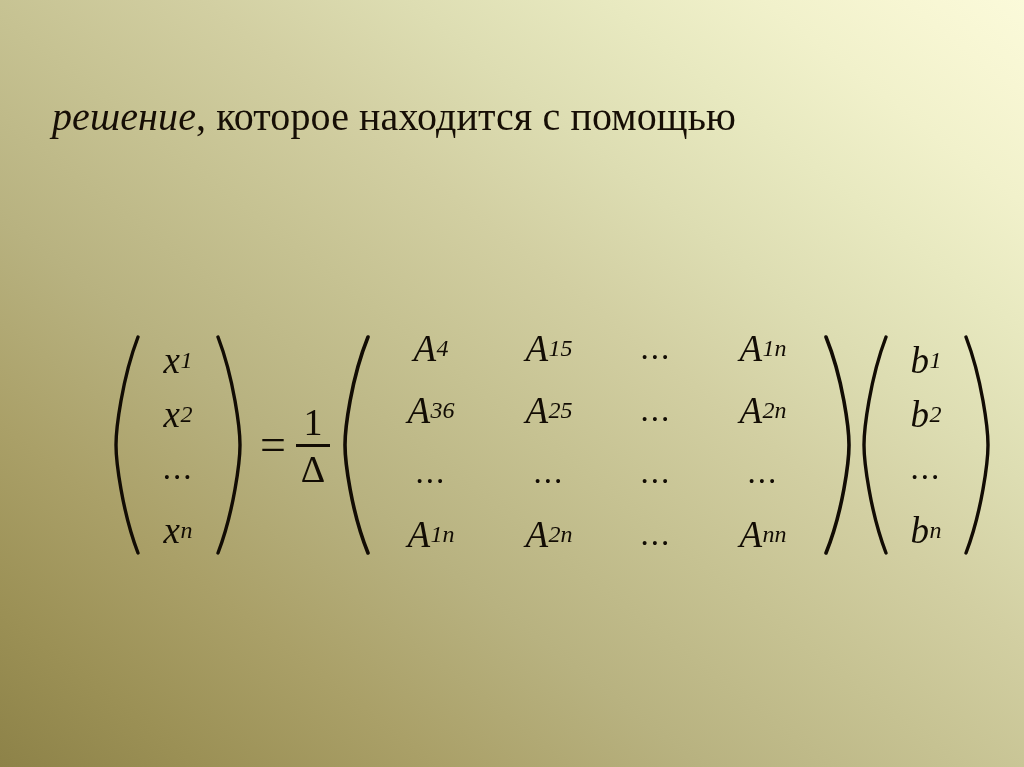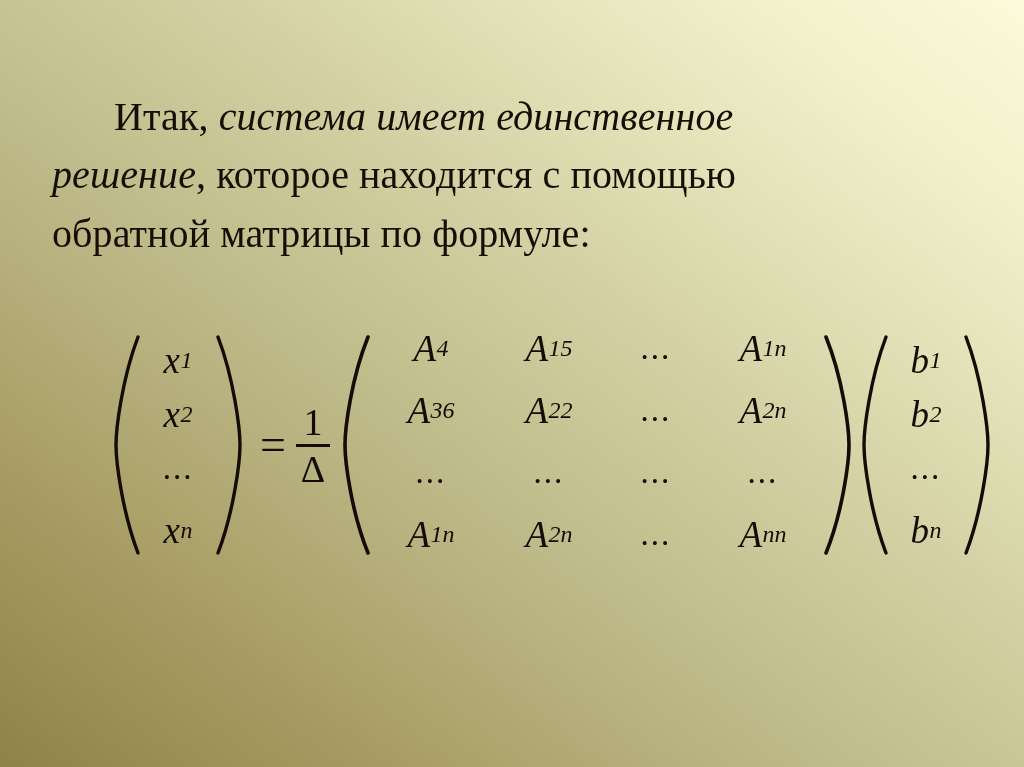--- a/index.html
+++ b/index.html
@@ -148,23 +148,21 @@
   }
 
   .gapsmall { width: 6px; }
 </style>
 </head>
 <body>
 
 <div id="slide">
 
   <div id="prose">
-    <div class="pline first"><span>Итак,</span> <span class="ital">система имеет единственное</span></div>
     <div class="pline"><span class="ital">решение</span><span>, которое находится с помощью</span></div>
-    <div class="pline"><span>обратной матрицы по формуле:</span></div>
   </div>
 
   <div id="formula">
 
     <span class="paren">
       <svg width="30" height="224" viewBox="0 0 30 224" aria-hidden="true">
         <path d="M26 4 C10 46, 4 96, 4 112 C4 128, 10 178, 26 220" fill="none" stroke="#120c04" stroke-width="3.4" stroke-linecap="round"></path>
       </svg>
     </span>
     <span class="vecbody vec">
@@ -217,21 +215,21 @@
             <span class="sub">1n</span>
           </span>
       </span>
       <span class="mrow">
         <span class="cell">
             <span>A</span>
             <span class="sub">36</span>
           </span>
         <span class="cell">
             <span>A</span>
-            <span class="sub">22</span>
+            <span class="sub">25</span>
           </span>
         <span class="cell dots narrow">...</span>
         <span class="cell">
             <span>A</span>
             <span class="sub">2n</span>
           </span>
       </span>
       <span class="mrow">
         <span class="cell dots">...</span>
         <span class="cell dots">...</span>

